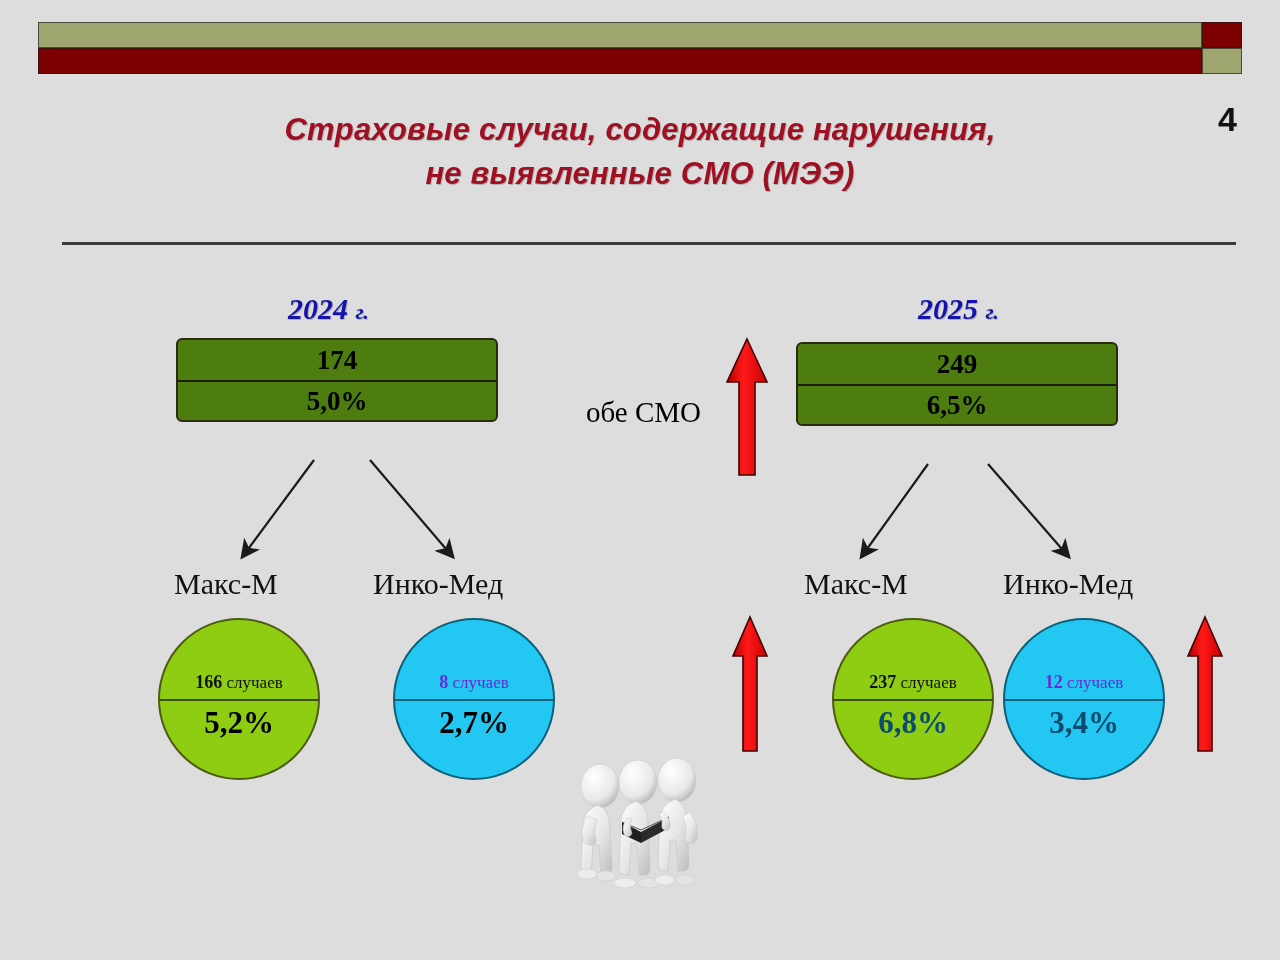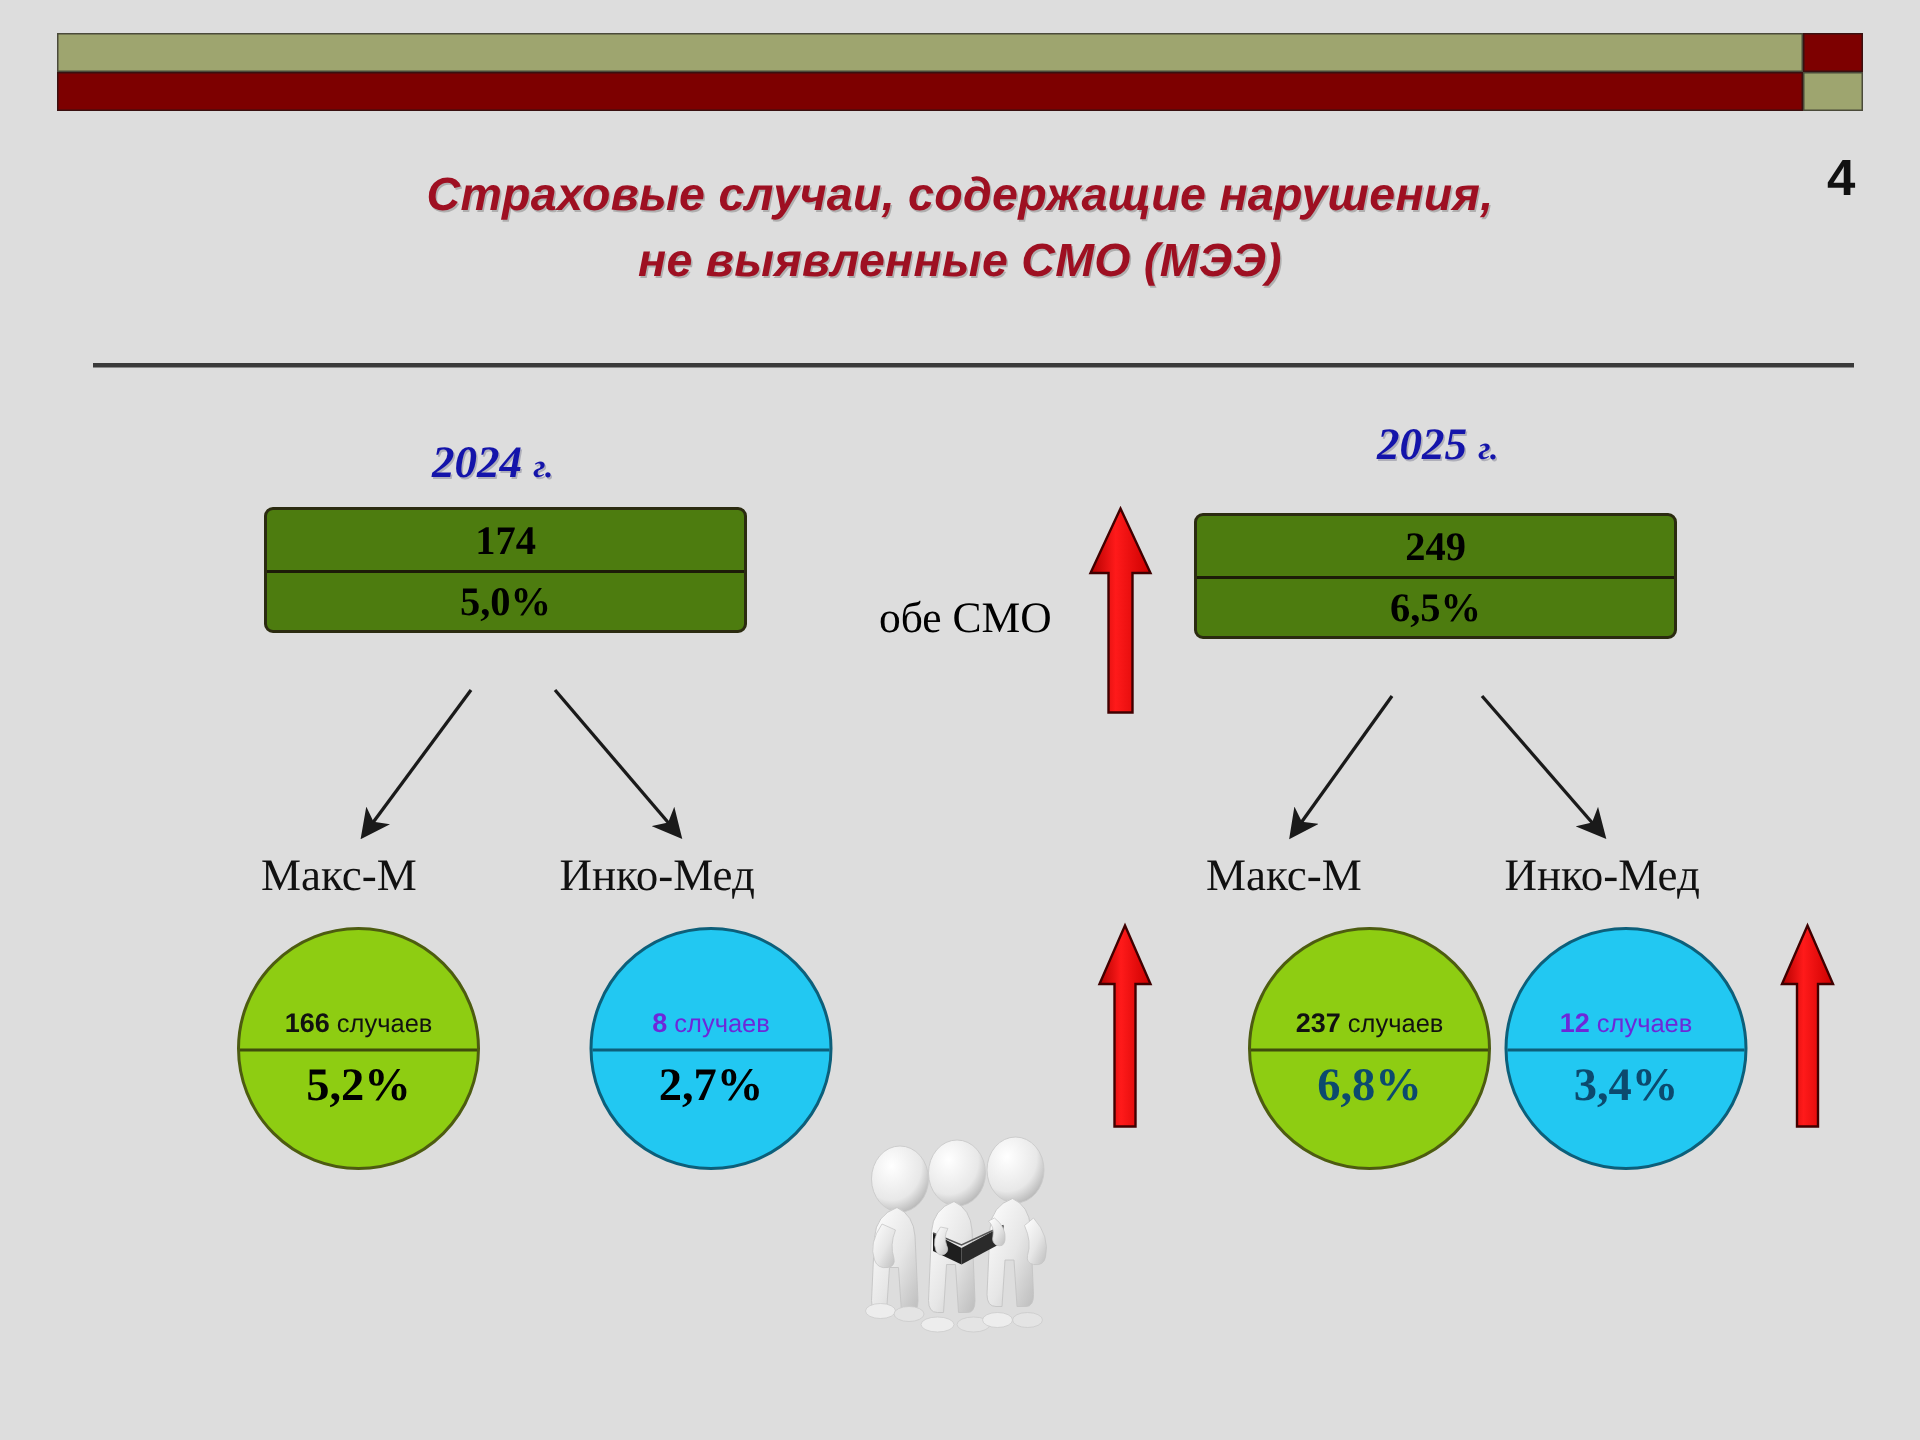--- a/index.html
+++ b/index.html
@@ -52,21 +52,21 @@
   .year{
     position:absolute;
     font-family:Liberation Serif, serif;
     font-style:italic;font-weight:bold;
     font-size:30px;color:#1414aa;
     text-shadow:1px 1px 0 rgba(130,130,150,.5);
     white-space:nowrap;
   }
   .year .suffix{font-size:22px;font-weight:bold;font-style:italic;}
   #year-2024{left:288px;top:292px;}
-  #year-2025{left:918px;top:280px;}
+  #year-2025{left:918px;top:292px;}
 
   
   .topbox{
     position:absolute;width:322px;height:84px;
     background:#4d7c0f;
     border:2px solid #2b2b10;
     border-radius:6px;
     box-sizing:border-box;
     overflow:hidden;
   }
@@ -112,21 +112,21 @@
     display:flex;flex-direction:column;
   }
   .circle.green{background:#8ecd12;border:2px solid #4d5c10;}
   .circle.cyan{background:#22c8f2;border:2px solid #0d5f7a;}
   .circle .half{height:50%;display:flex;align-items:center;justify-content:center;box-sizing:border-box;}
   .circle .half.top{align-items:flex-end;padding-bottom:6px;}
   .circle .half.bottom{align-items:flex-start;padding-top:4px;}
   .circle.green .half.bottom{border-top:2px solid #3f4d0c;}
   .circle.cyan .half.bottom{border-top:2px solid #0d5f7a;}
   .cases{
-    font-family:Liberation Sans, sans-serif;
+    font-family:Liberation Serif, serif;
     font-size:17px;color:#111;white-space:nowrap;
   }
   .cases b{font-size:18px;}
   .circle.cyan .cases{color:#6d28d9;}
   .pct{
     font-family:"Liberation Serif", serif;
     font-weight:bold;font-size:31px;color:#000;
   }
   .pct.red{color:#0c4a6e;}
   #circ-maks-2024{left:158px;top:618px;}

